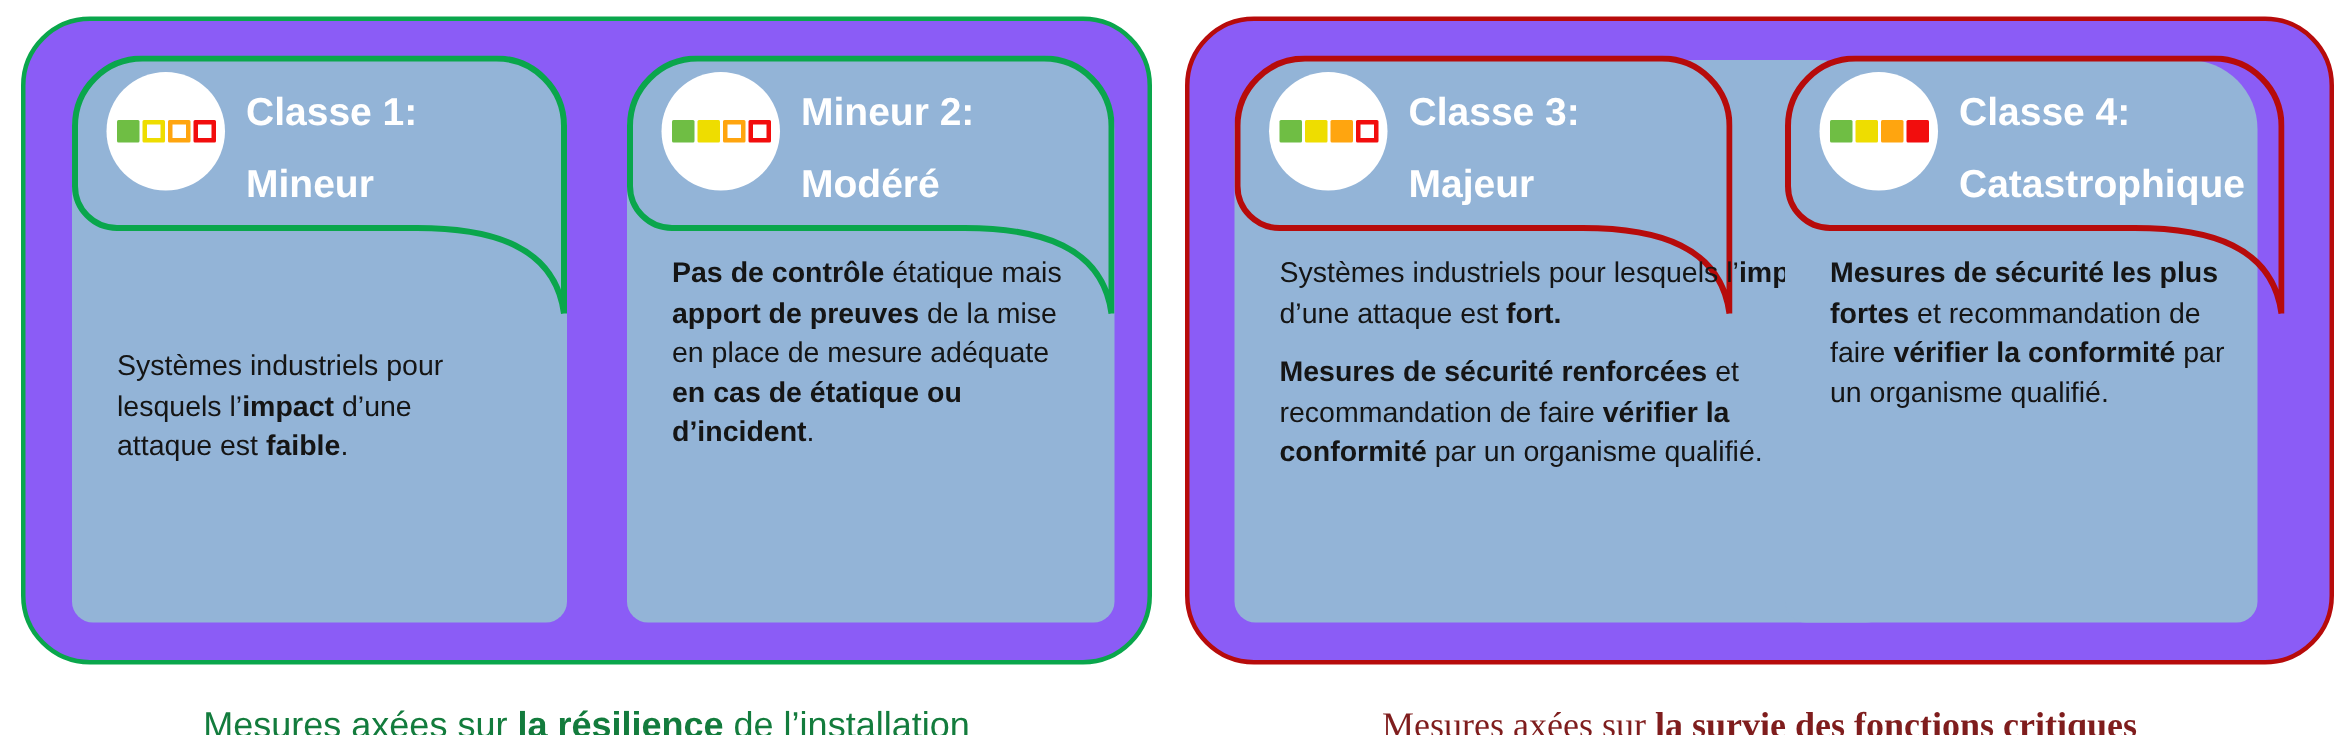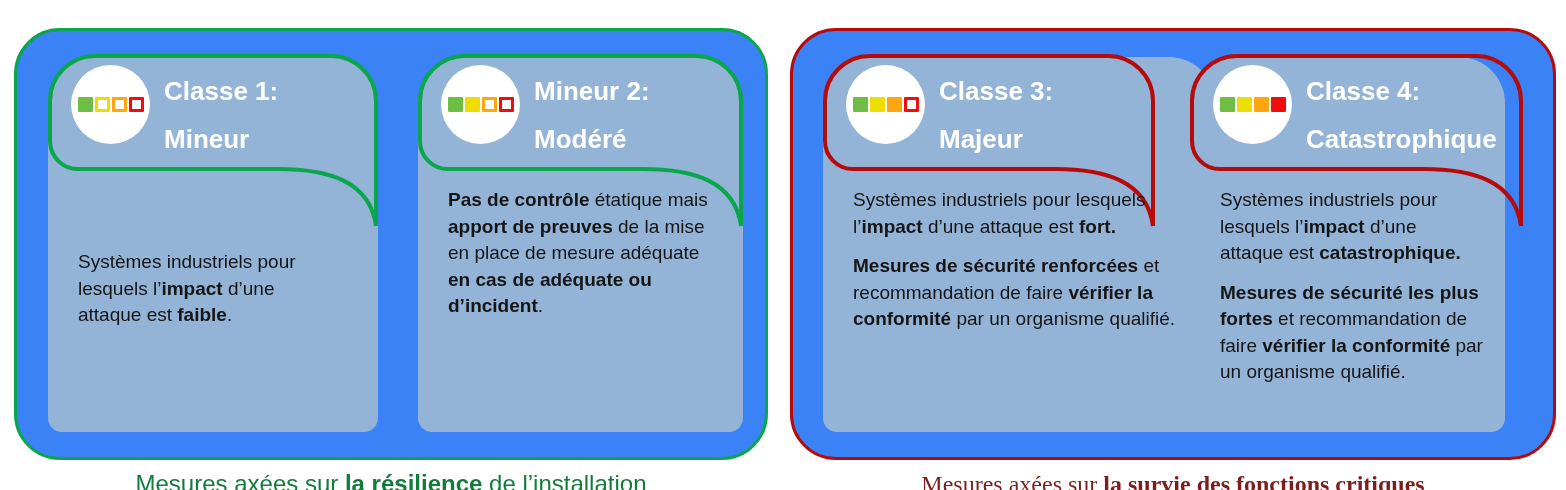--- a/index.html
+++ b/index.html
@@ -1,26 +1,26 @@
 <!DOCTYPE html>
 <html><head>
 <meta charset="utf-8">
 <style>
   html,body{margin:0;padding:0;background:#ffffff;}
   body{font-family:"Liberation Sans",sans-serif;}
   .canvas{position:relative;width:1566px;height:490px;background:#ffffff;overflow:hidden;}
 
-  .group{position:absolute;top:28px;height:426px;background:#3b82f6;border:3px solid;border-radius:46px;}
+  .group{position:absolute;top:11px;height:426px;background:#8b5cf6;border:3px solid;border-radius:46px;}
   .group-left{left:14px;width:748px;}
   .group-right{left:790px;width:760px;}
 
   .card{position:absolute;top:23px;height:381px;}
   .group-left  .card.pos-a{left:31px;width:330px;}
   .group-left  .card.pos-b{left:401px;width:325px;}
-  .group-right .card.pos-a{left:30px;width:392px;}
+  .group-right .card.pos-a{left:30px;width:392px;padding-left:43px;}
   .group-right .card.pos-b{left:397px;width:315px;}
 
   .card-bg{position:absolute;left:0;right:0;top:3px;height:375px;
            border-radius:46px 46px 14px 14px;}
   .outline{position:absolute;left:0;top:0;pointer-events:none;}
 
   .badge-circle{position:absolute;left:23px;top:11px;width:79px;height:79px;background:#fff;
                 border-radius:50%;display:flex;align-items:center;justify-content:center;gap:2px;}
   .sq{width:15px;height:15px;box-sizing:border-box;border-radius:1px;flex:0 0 auto;}
   .sq.hollow{border:3.5px solid;background:transparent;}
@@ -73,21 +73,21 @@
           <span class="sq" style="background: rgb(111, 190, 68);"></span>
           <span class="sq" style="background: rgb(238, 221, 0);"></span>
           <span class="sq hollow" style="border-color: rgb(255, 165, 15);"></span>
           <span class="sq hollow" style="border-color: rgb(242, 13, 13);"></span>
         </div>
         <div class="card-title">
           <div>Mineur 2:</div>
           <div>Modéré</div>
         </div>
         <div class="card-body">
-          <p><b>Pas de contrôle</b><span> étatique mais </span><b>apport de preuves</b><span> de la mise en place de mesure adéquate </span><b>en cas de adéquate ou d’incident</b><span>.</span></p>
+          <p><b>Pas de contrôle</b><span> étatique mais </span><b>apport de preuves</b><span> de la mise en place de mesure adéquate </span><b>en cas de étatique ou d’incident</b><span>.</span></p>
         </div>
       </article>
   </section>
 
   <section class="group group-right" style="border-color: rgb(183, 11, 11);">
     <article class="card pos-a">
         <div class="card-bg" style="background: rgb(147, 180, 215);"></div>
         <svg class="outline" width="332" height="176" viewBox="0 0 332 176">
           <path d="M 330 172 L 330 47 A 45 45 0 0 0 285 2 L 47 2 A 45 45 0 0 0 2 47 L 2 87 A 28 28 0 0 0 30 115 L 232 115 C 282 115 324 127 330 172" fill="none" stroke="#b70b0b" stroke-width="4"></path>
         </svg>
@@ -115,21 +115,20 @@
           <span class="sq" style="background: rgb(111, 190, 68);"></span>
           <span class="sq" style="background: rgb(238, 221, 0);"></span>
           <span class="sq" style="background: rgb(255, 165, 15);"></span>
           <span class="sq" style="background: rgb(242, 13, 13);"></span>
         </div>
         <div class="card-title">
           <div>Classe 4:</div>
           <div>Catastrophique</div>
         </div>
         <div class="card-body">
-          <p><span>Systèmes industriels pour lesquels l’</span><b>impact</b><span> d’une attaque est </span><b>catastrophique.</b></p>
           <p><b>Mesures de sécurité les plus fortes</b><span> et recommandation de faire </span><b>vérifier la conformité</b><span> par un organisme qualifié.</span></p>
         </div>
       </article>
   </section>
 
   <div class="caption caption-left" style="color: rgb(19, 124, 61);">
     <span>Mesures axées sur </span><b>la résilience</b><span> de l’installation</span>
   </div>
 
   <div class="caption caption-right" style="color: #7f1d1d; font-family: Liberation Serif, serif;">

